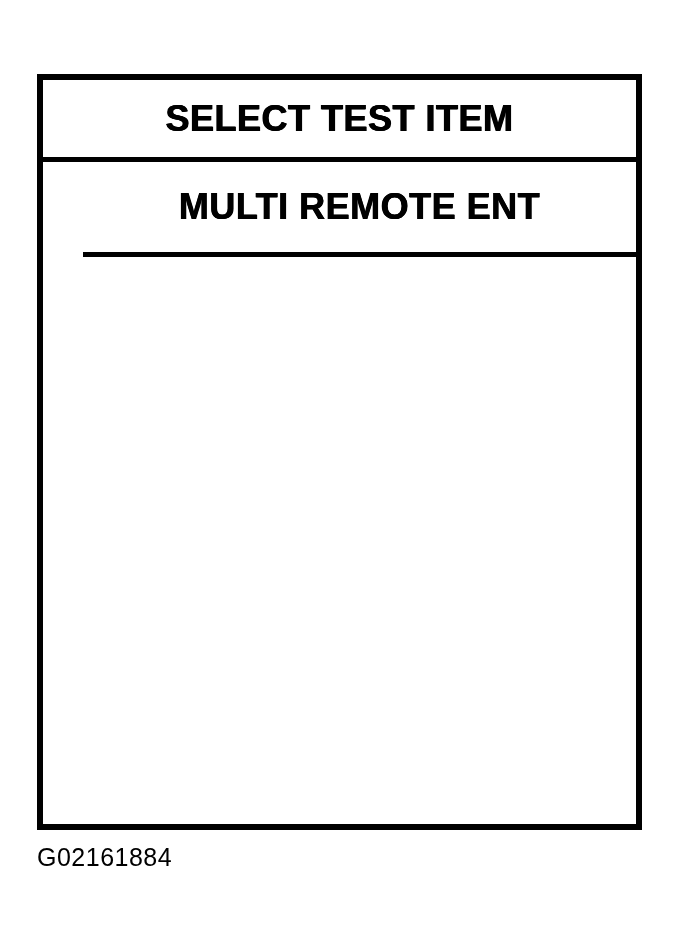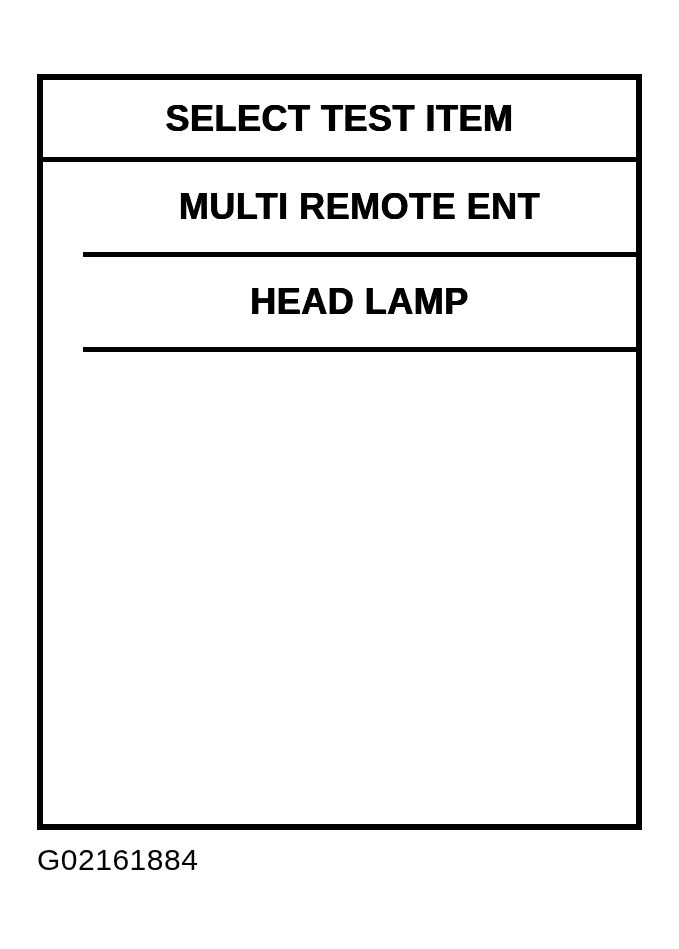--- a/index.html
+++ b/index.html
@@ -52,42 +52,39 @@
     letter-spacing: 0.5px;
     white-space: nowrap;
     line-height: 1;
     
     text-shadow: 0.4px 0 0 #000, -0.4px 0 0 #000;
   }
   .figure-caption {
     position: absolute;
     left: 37px;
     top: 845px;
-    font-size: 30px;
+    font-size: 25px;
     font-weight: 400;
     letter-spacing: 0.5px;
     line-height: 1;
   }
 </style>
 </head>
 <body>
 
 <div class="menu-table">
 
   <div class="menu-row header-row">
     <span class="menu-label">SELECT TEST ITEM</span>
   </div>
 
   <div class="menu-row item-row">
     <span class="menu-label">MULTI REMOTE ENT</span>
   </div>
 
-  <div class="menu-row item-row">
-    <span class="menu-label">HEAD LAMP</span>
-  </div>
 
 
 
 
 
   <div class="menu-row empty-row">
     <span class="menu-label"></span>
   </div>
 
 </div>

